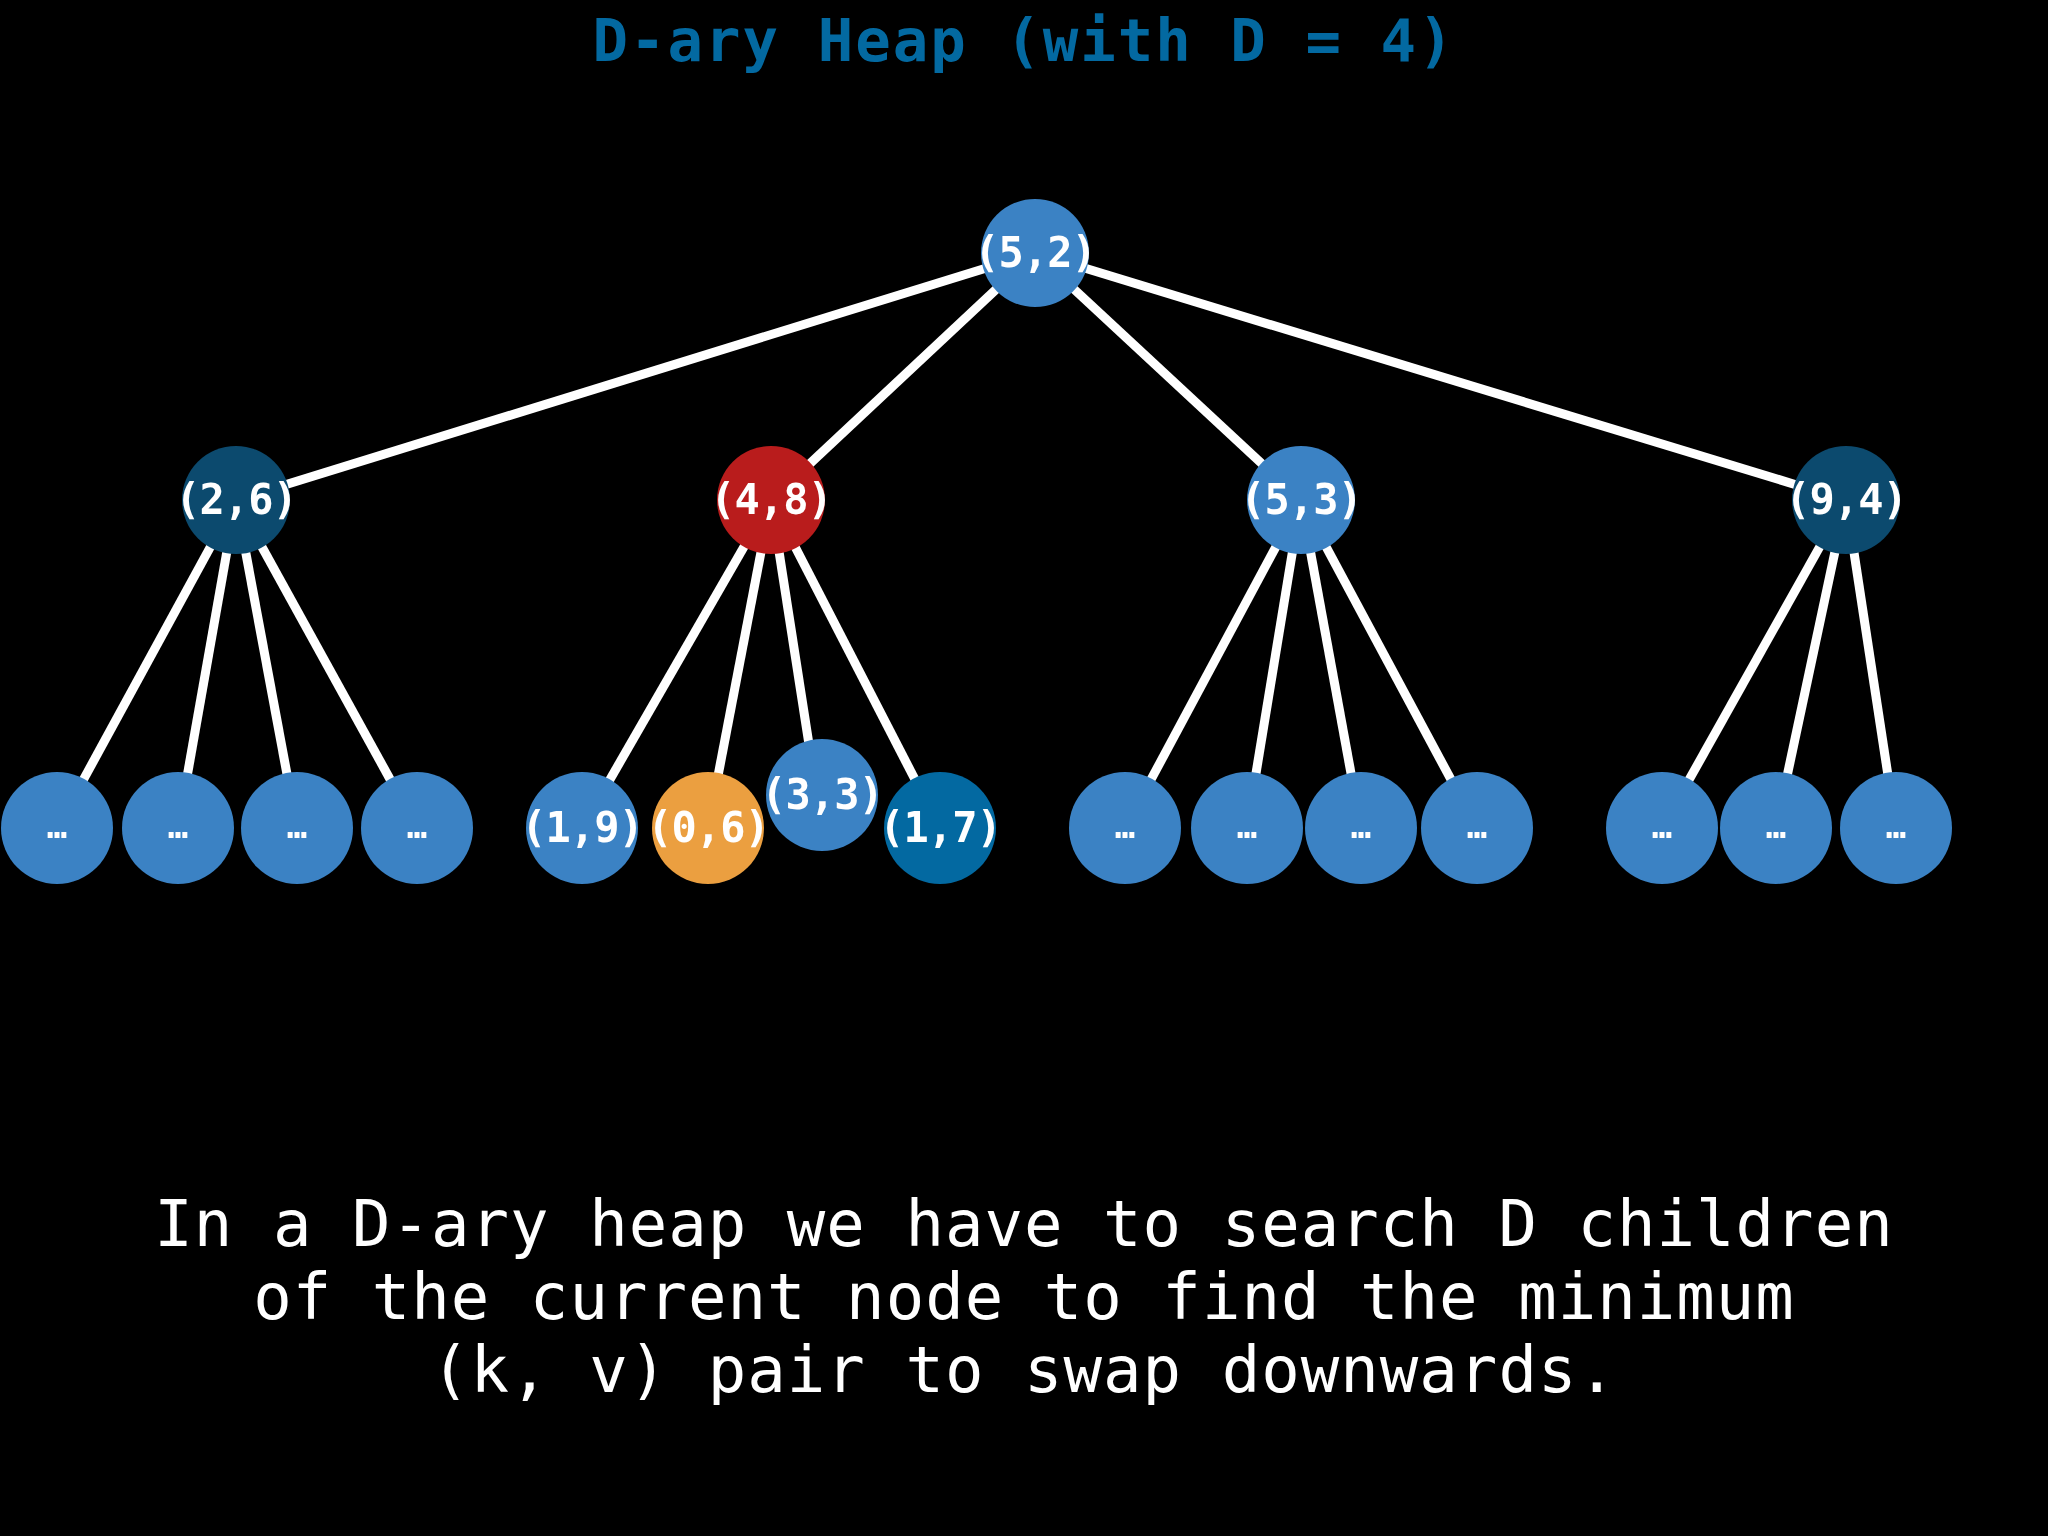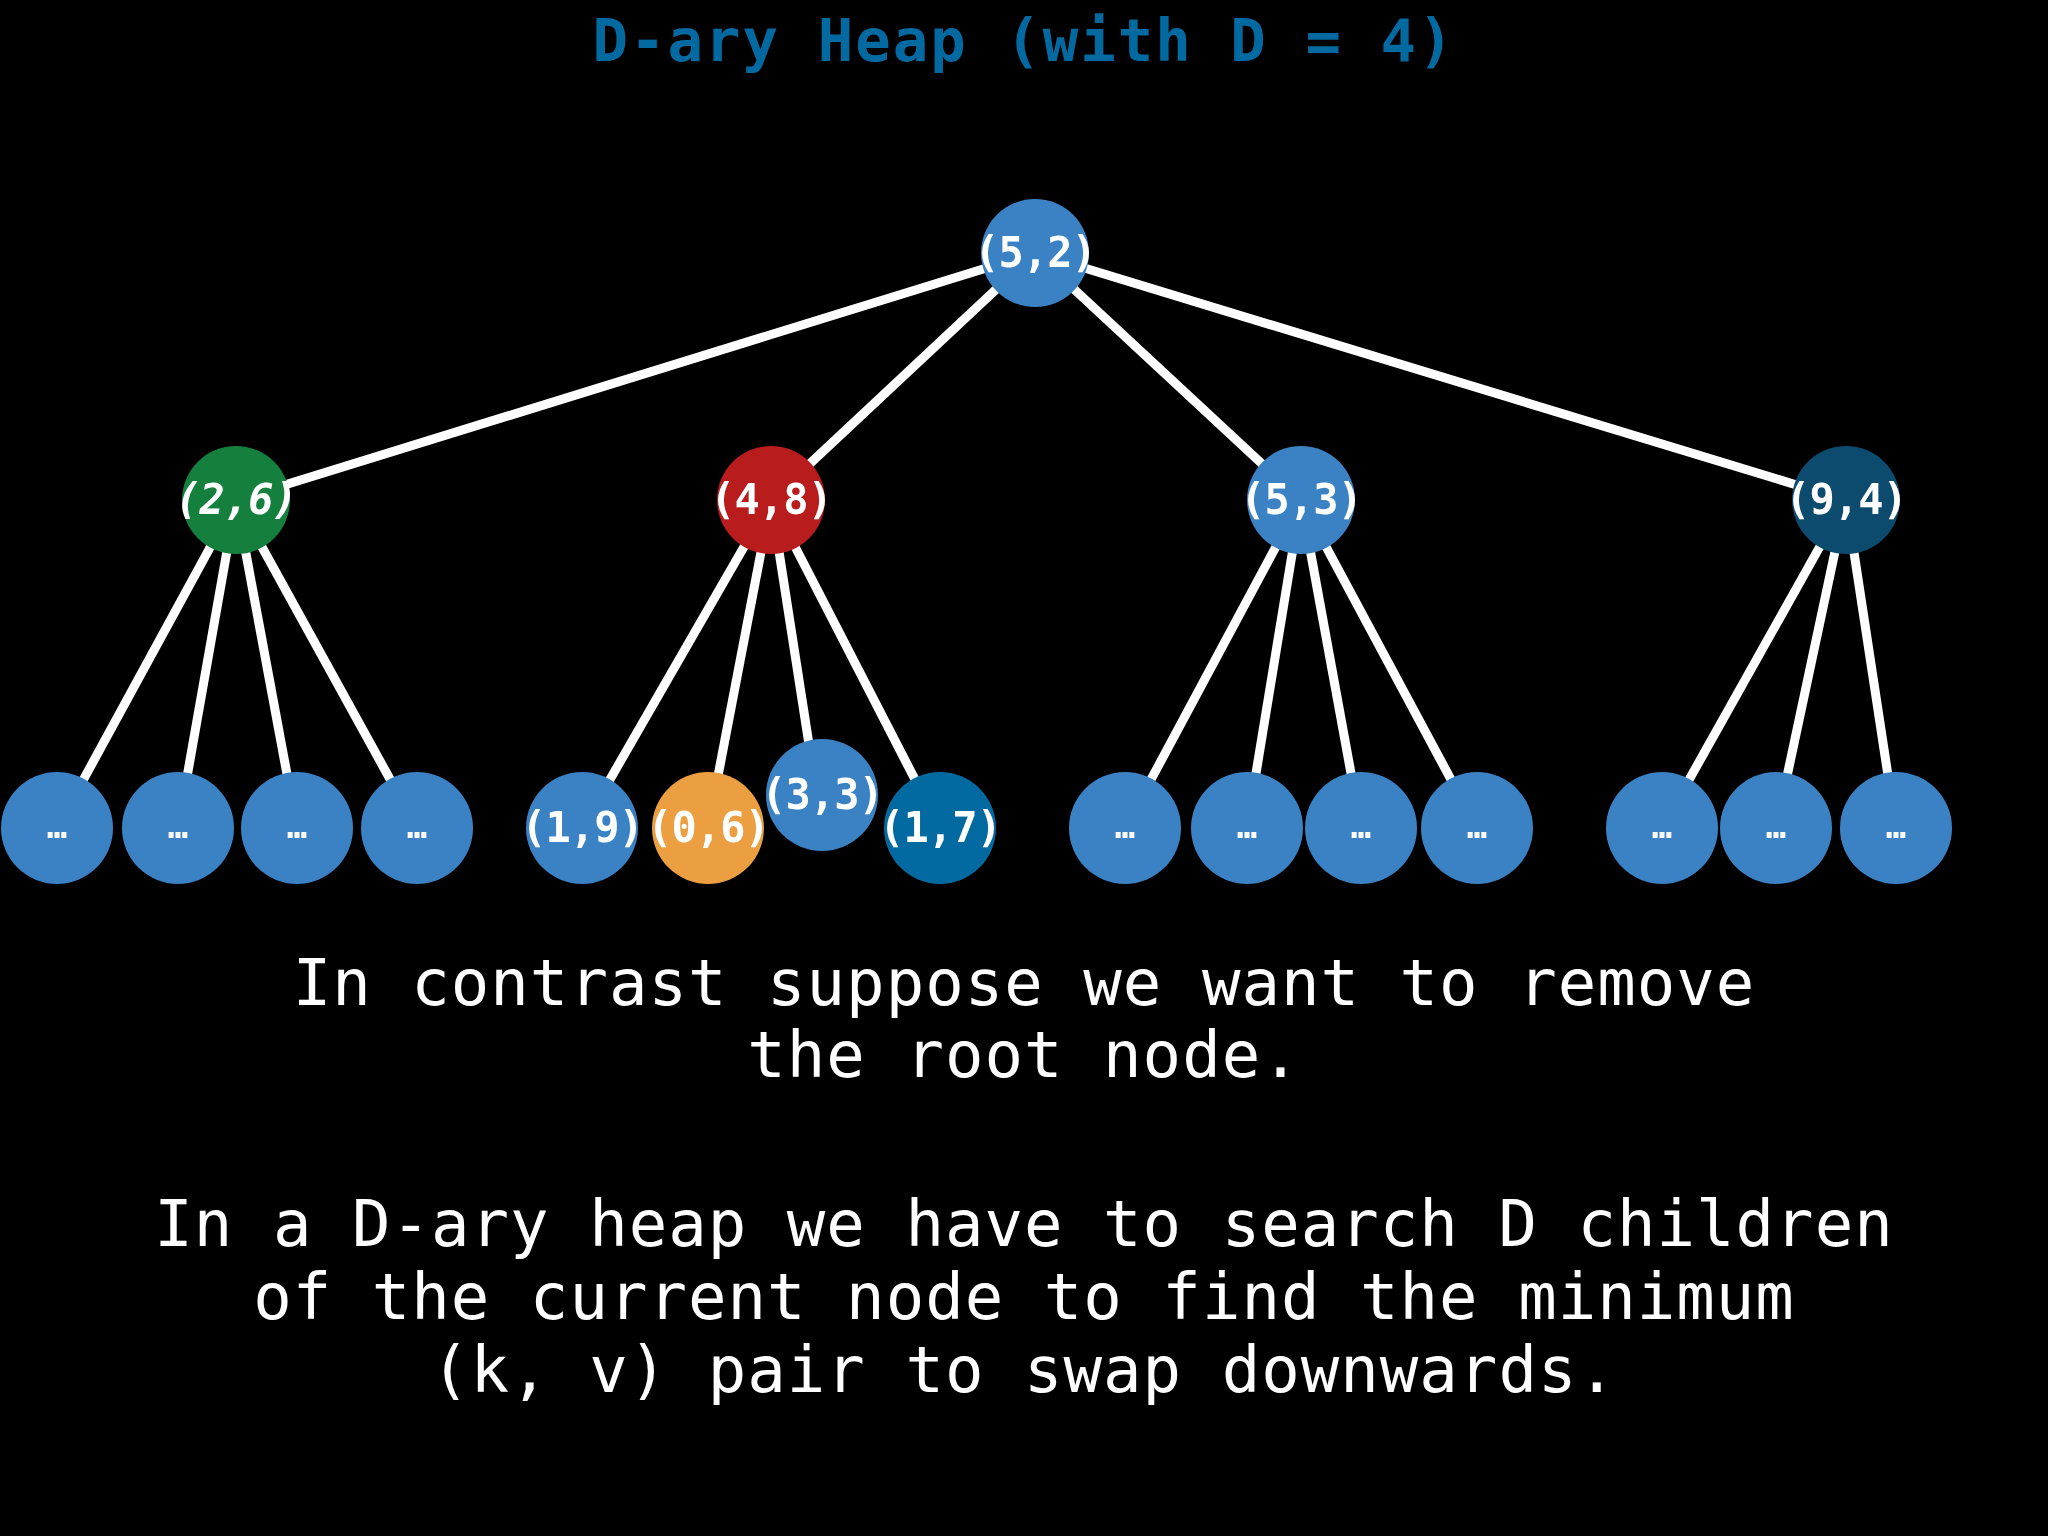--- a/index.html
+++ b/index.html
@@ -127,21 +127,21 @@
         <line x1="1309.9970494515906" y1="549.1838703353613" x2="1351.6430685703458" y2="776.8487748512242" stroke="#ffffff" stroke-width="9" stroke-linecap="butt"></line>
         <line x1="1324.6408852407299" y1="544.0580134031784" x2="1452.413479349641" y2="782.1796660606946" stroke="#ffffff" stroke-width="9" stroke-linecap="butt"></line>
         <line x1="1821.5374512858377" y1="543.6071520556804" x2="1687.4410506627287" y2="782.6485618620923" stroke="#ffffff" stroke-width="9" stroke-linecap="butt"></line>
         <line x1="1835.5642739825412" y1="548.8988304818074" x2="1786.8531550581572" y2="777.1452162989203" stroke="#ffffff" stroke-width="9" stroke-linecap="butt"></line>
         <line x1="1853.5349071989062" y1="549.4289912248255" x2="1888.1636965131374" y2="776.5938491261816" stroke="#ffffff" stroke-width="9" stroke-linecap="butt"></line>
       </svg>
     <div id="nodes-layer">
         <div class="node" style="left: 981px; top: 199px; width: 108px; height: 108px; background: rgb(59, 130, 196);">
           <span class="node-label lbl-pair">(5,2)</span>
         </div>
-        <div class="node" style="left: 182px; top: 446px; width: 108px; height: 108px; background: #15803d; font-style: italic;">
+        <div class="node" style="left: 182px; top: 446px; width: 108px; height: 108px; background: #0c4a6e;">
           <span class="node-label lbl-pair">(2,6)</span>
         </div>
         <div class="node" style="left: 717px; top: 446px; width: 108px; height: 108px; background: #b91c1c;">
           <span class="node-label lbl-pair">(4,8)</span>
         </div>
         <div class="node" style="left: 1247px; top: 446px; width: 108px; height: 108px; background: rgb(59, 130, 196);">
           <span class="node-label lbl-pair">(5,3)</span>
         </div>
         <div class="node" style="left: 1792px; top: 446px; width: 108px; height: 108px; background: #0c4a6e;">
           <span class="node-label lbl-pair">(9,4)</span>
@@ -187,20 +187,18 @@
         </div>
         <div class="node" style="left: 1720px; top: 772px; width: 112px; height: 112px; background: rgb(59, 130, 196);">
           <span class="node-label lbl-dots">…</span>
         </div>
         <div class="node" style="left: 1840px; top: 772px; width: 112px; height: 112px; background: rgb(59, 130, 196);">
           <span class="node-label lbl-dots">…</span>
         </div>
       </div>
   </div>
 
-  <div id="caption-1">In contrast suppose we want to remove
-the root node.</div>
 
   <div id="caption-2">In a D-ary heap we have to search D children
 of the current node to find the minimum
 (k, v) pair to swap downwards.</div>
 
 </div>
 
 </body></html>

